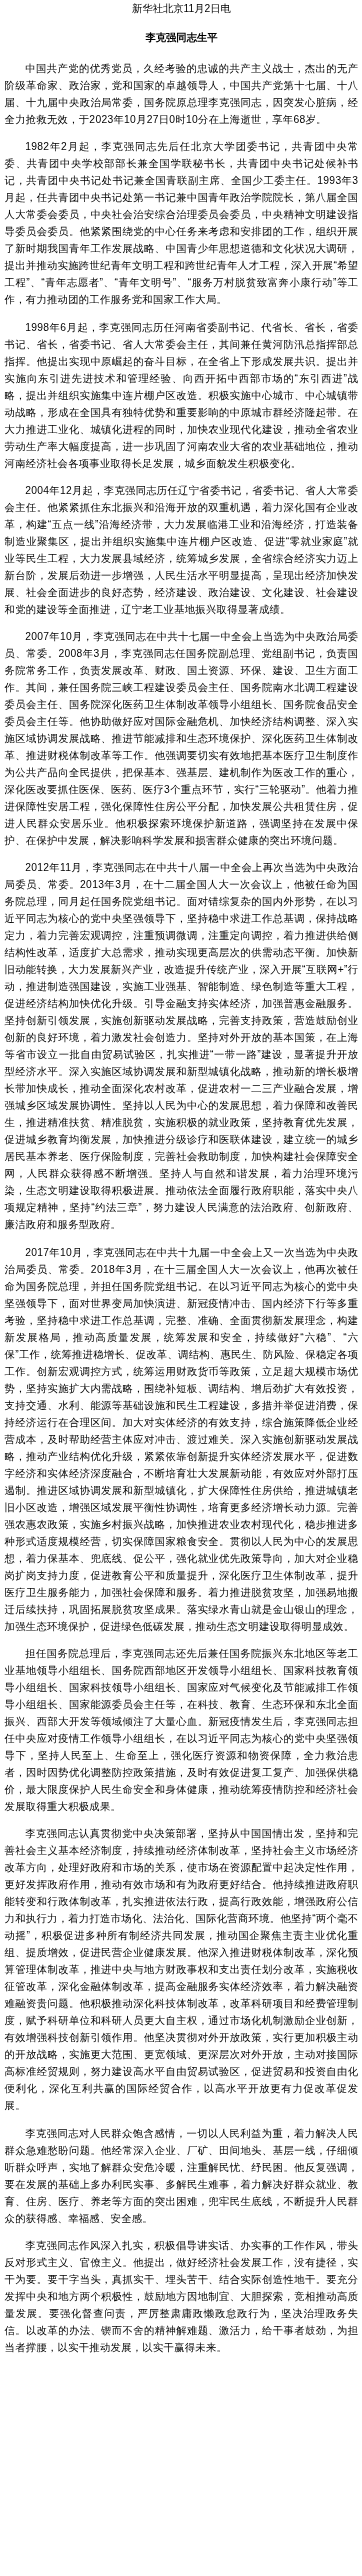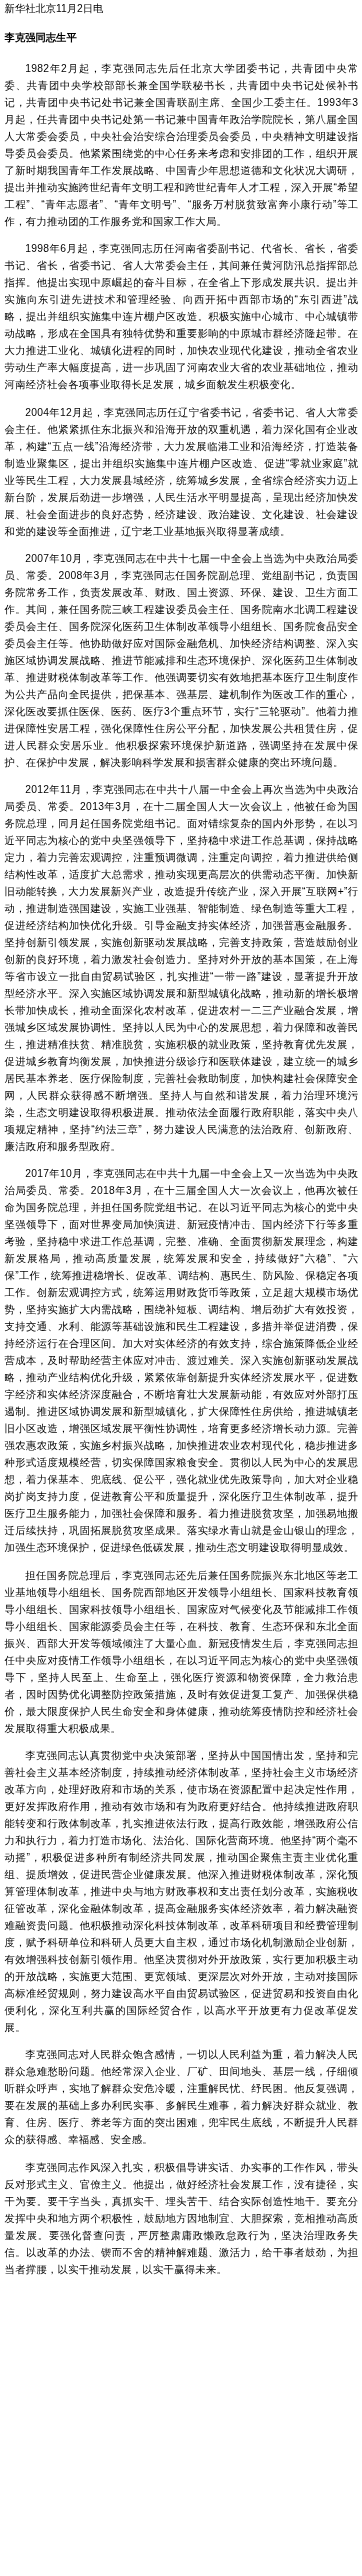--- a/index.html
+++ b/index.html
@@ -16,27 +16,28 @@
   }
   .article {
     box-sizing: border-box;
     width: 363px;
     padding: 0 4.6px;
   }
   .dateline {
     font-size: 10.3px;
     line-height: 17px;
     margin: 0;
-    text-align: left;
+    text-align: center;
     color: #000000;
   }
   .title {
     font-size: 10.3px;
     line-height: 17px;
     font-weight: 700;
+    text-align: center;
     margin: 12px 0 14px 0;
     color: #000000;
   }
   .body-text p {
     font-size: 10.3px;
     line-height: 17px;
     margin: 0 0 10.3px 0;
     text-indent: 2em;
     text-align: justify;
     letter-spacing: 0.3px;
@@ -44,20 +45,21 @@
   }
 </style>
 </head>
 <body>
 
 <article class="article">
   <p class="dateline">新华社北京11月2日电</p>
   <h1 class="title">李克强同志生平</h1>
 
   <div class="body-text">
+    <p>中国共产党的优秀党员，久经考验的忠诚的共产主义战士，杰出的无产阶级革命家、政治家，党和国家的卓越领导人，中国共产党第十七届、十八届、十九届中央政治局常委，国务院原总理李克强同志，因突发心脏病，经全力抢救无效，于2023年10月27日0时10分在上海逝世，享年68岁。</p>
     <p>1982年2月起，李克强同志先后任北京大学团委书记，共青团中央常委、共青团中央学校部部长兼全国学联秘书长，共青团中央书记处候补书记，共青团中央书记处书记兼全国青联副主席、全国少工委主任。1993年3月起，任共青团中央书记处第一书记兼中国青年政治学院院长，第八届全国人大常委会委员，中央社会治安综合治理委员会委员，中央精神文明建设指导委员会委员。他紧紧围绕党的中心任务来考虑和安排团的工作，组织开展了新时期我国青年工作发展战略、中国青少年思想道德和文化状况大调研，提出并推动实施跨世纪青年文明工程和跨世纪青年人才工程，深入开展“希望工程”、“青年志愿者”、“青年文明号”、“服务万村脱贫致富奔小康行动”等工作，有力推动团的工作服务党和国家工作大局。</p>
     <p>1998年6月起，李克强同志历任河南省委副书记、代省长、省长，省委书记、省长，省委书记、省人大常委会主任，其间兼任黄河防汛总指挥部总指挥。他提出实现中原崛起的奋斗目标，在全省上下形成发展共识。提出并实施向东引进先进技术和管理经验、向西开拓中西部市场的“东引西进”战略，提出并组织实施集中连片棚户区改造。积极实施中心城市、中心城镇带动战略，形成在全国具有独特优势和重要影响的中原城市群经济隆起带。在大力推进工业化、城镇化进程的同时，加快农业现代化建设，推动全省农业劳动生产率大幅度提高，进一步巩固了河南农业大省的农业基础地位，推动河南经济社会各项事业取得长足发展，城乡面貌发生积极变化。</p>
     <p>2004年12月起，李克强同志历任辽宁省委书记，省委书记、省人大常委会主任。他紧紧抓住东北振兴和沿海开放的双重机遇，着力深化国有企业改革，构建“五点一线”沿海经济带，大力发展临港工业和沿海经济，打造装备制造业聚集区，提出并组织实施集中连片棚户区改造、促进“零就业家庭”就业等民生工程，大力发展县域经济，统筹城乡发展，全省综合经济实力迈上新台阶，发展后劲进一步增强，人民生活水平明显提高，呈现出经济加快发展、社会全面进步的良好态势，经济建设、政治建设、文化建设、社会建设和党的建设等全面推进，辽宁老工业基地振兴取得显著成绩。</p>
     <p>2007年10月，李克强同志在中共十七届一中全会上当选为中央政治局委员、常委。2008年3月，李克强同志任国务院副总理、党组副书记，负责国务院常务工作，负责发展改革、财政、国土资源、环保、建设、卫生方面工作。其间，兼任国务院三峡工程建设委员会主任、国务院南水北调工程建设委员会主任、国务院深化医药卫生体制改革领导小组组长、国务院食品安全委员会主任等。他协助做好应对国际金融危机、加快经济结构调整、深入实施区域协调发展战略、推进节能减排和生态环境保护、深化医药卫生体制改革、推进财税体制改革等工作。他强调要切实有效地把基本医疗卫生制度作为公共产品向全民提供，把保基本、强基层、建机制作为医改工作的重心，深化医改要抓住医保、医药、医疗3个重点环节，实行“三轮驱动”。他着力推进保障性安居工程，强化保障性住房公平分配，加快发展公共租赁住房，促进人民群众安居乐业。他积极探索环境保护新道路，强调坚持在发展中保护、在保护中发展，解决影响科学发展和损害群众健康的突出环境问题。</p>
     <p>2012年11月，李克强同志在中共十八届一中全会上再次当选为中央政治局委员、常委。2013年3月，在十二届全国人大一次会议上，他被任命为国务院总理，同月起任国务院党组书记。面对错综复杂的国内外形势，在以习近平同志为核心的党中央坚强领导下，坚持稳中求进工作总基调，保持战略定力，着力完善宏观调控，注重预调微调，注重定向调控，着力推进供给侧结构性改革，适度扩大总需求，推动实现更高层次的供需动态平衡。加快新旧动能转换，大力发展新兴产业，改造提升传统产业，深入开展“互联网+”行动，推进制造强国建设，实施工业强基、智能制造、绿色制造等重大工程，促进经济结构加快优化升级。引导金融支持实体经济，加强普惠金融服务。坚持创新引领发展，实施创新驱动发展战略，完善支持政策，营造鼓励创业创新的良好环境，着力激发社会创造力。坚持对外开放的基本国策，在上海等省市设立一批自由贸易试验区，扎实推进“一带一路”建设，显著提升开放型经济水平。深入实施区域协调发展和新型城镇化战略，推动新的增长极增长带加快成长，推动全面深化农村改革，促进农村一二三产业融合发展，增强城乡区域发展协调性。坚持以人民为中心的发展思想，着力保障和改善民生，推进精准扶贫、精准脱贫，实施积极的就业政策，坚持教育优先发展，促进城乡教育均衡发展，加快推进分级诊疗和医联体建设，建立统一的城乡居民基本养老、医疗保险制度，完善社会救助制度，加快构建社会保障安全网，人民群众获得感不断增强。坚持人与自然和谐发展，着力治理环境污染，生态文明建设取得积极进展。推动依法全面履行政府职能，落实中央八项规定精神，坚持“约法三章”，努力建设人民满意的法治政府、创新政府、廉洁政府和服务型政府。</p>
     <p>2017年10月，李克强同志在中共十九届一中全会上又一次当选为中央政治局委员、常委。2018年3月，在十三届全国人大一次会议上，他再次被任命为国务院总理，并担任国务院党组书记。在以习近平同志为核心的党中央坚强领导下，面对世界变局加快演进、新冠疫情冲击、国内经济下行等多重考验，坚持稳中求进工作总基调，完整、准确、全面贯彻新发展理念，构建新发展格局，推动高质量发展，统筹发展和安全，持续做好“六稳”、“六保”工作，统筹推进稳增长、促改革、调结构、惠民生、防风险、保稳定各项工作。创新宏观调控方式，统筹运用财政货币等政策，立足超大规模市场优势，坚持实施扩大内需战略，围绕补短板、调结构、增后劲扩大有效投资，支持交通、水利、能源等基础设施和民生工程建设，多措并举促进消费，保持经济运行在合理区间。加大对实体经济的有效支持，综合施策降低企业经营成本，及时帮助经营主体应对冲击、渡过难关。深入实施创新驱动发展战略，推动产业结构优化升级，紧紧依靠创新提升实体经济发展水平，促进数字经济和实体经济深度融合，不断培育壮大发展新动能，有效应对外部打压遏制。推进区域协调发展和新型城镇化，扩大保障性住房供给，推进城镇老旧小区改造，增强区域发展平衡性协调性，培育更多经济增长动力源。完善强农惠农政策，实施乡村振兴战略，加快推进农业农村现代化，稳步推进多种形式适度规模经营，切实保障国家粮食安全。贯彻以人民为中心的发展思想，着力保基本、兜底线、促公平，强化就业优先政策导向，加大对企业稳岗扩岗支持力度，促进教育公平和质量提升，深化医疗卫生体制改革，提升医疗卫生服务能力，加强社会保障和服务。着力推进脱贫攻坚，加强易地搬迁后续扶持，巩固拓展脱贫攻坚成果。落实绿水青山就是金山银山的理念，加强生态环境保护，促进绿色低碳发展，推动生态文明建设取得明显成效。</p>
     <p>担任国务院总理后，李克强同志还先后兼任国务院振兴东北地区等老工业基地领导小组组长、国务院西部地区开发领导小组组长、国家科技教育领导小组组长、国家科技领导小组组长、国家应对气候变化及节能减排工作领导小组组长、国家能源委员会主任等，在科技、教育、生态环保和东北全面振兴、西部大开发等领域倾注了大量心血。新冠疫情发生后，李克强同志担任中央应对疫情工作领导小组组长，在以习近平同志为核心的党中央坚强领导下，坚持人民至上、生命至上，强化医疗资源和物资保障，全力救治患者，因时因势优化调整防控政策措施，及时有效促进复工复产、加强保供稳价，最大限度保护人民生命安全和身体健康，推动统筹疫情防控和经济社会发展取得重大积极成果。</p>
     <p>李克强同志认真贯彻党中央决策部署，坚持从中国国情出发，坚持和完善社会主义基本经济制度，持续推动经济体制改革，坚持社会主义市场经济改革方向，处理好政府和市场的关系，使市场在资源配置中起决定性作用，更好发挥政府作用，推动有效市场和有为政府更好结合。他持续推进政府职能转变和行政体制改革，扎实推进依法行政，提高行政效能，增强政府公信力和执行力，着力打造市场化、法治化、国际化营商环境。他坚持“两个毫不动摇”，积极促进多种所有制经济共同发展，推动国企聚焦主责主业优化重组、提质增效，促进民营企业健康发展。他深入推进财税体制改革，深化预算管理体制改革，推进中央与地方财政事权和支出责任划分改革，实施税收征管改革，深化金融体制改革，提高金融服务实体经济效率，着力解决融资难融资贵问题。他积极推动深化科技体制改革，改革科研项目和经费管理制度，赋予科研单位和科研人员更大自主权，通过市场化机制激励企业创新，有效增强科技创新引领作用。他坚决贯彻对外开放政策，实行更加积极主动的开放战略，实施更大范围、更宽领域、更深层次对外开放，主动对接国际高标准经贸规则，努力建设高水平自由贸易试验区，促进贸易和投资自由化便利化，深化互利共赢的国际经贸合作，以高水平开放更有力促改革促发展。</p>
     <p>李克强同志对人民群众饱含感情，一切以人民利益为重，着力解决人民群众急难愁盼问题。他经常深入企业、厂矿、田间地头、基层一线，仔细倾听群众呼声，实地了解群众安危冷暖，注重解民忧、纾民困。他反复强调，要在发展的基础上多办利民实事、多解民生难事，着力解决好群众就业、教育、住房、医疗、养老等方面的突出困难，兜牢民生底线，不断提升人民群众的获得感、幸福感、安全感。</p>
     <p>李克强同志作风深入扎实，积极倡导讲实话、办实事的工作作风，带头反对形式主义、官僚主义。他提出，做好经济社会发展工作，没有捷径，实干为要。要干字当头，真抓实干、埋头苦干、结合实际创造性地干。要充分发挥中央和地方两个积极性，鼓励地方因地制宜、大胆探索，竞相推动高质量发展。要强化督查问责，严厉整肃庸政懒政怠政行为，坚决治理政务失信。以改革的办法、锲而不舍的精神解难题、激活力，给干事者鼓劲，为担当者撑腰，以实干推动发展，以实干赢得未来。</p>

